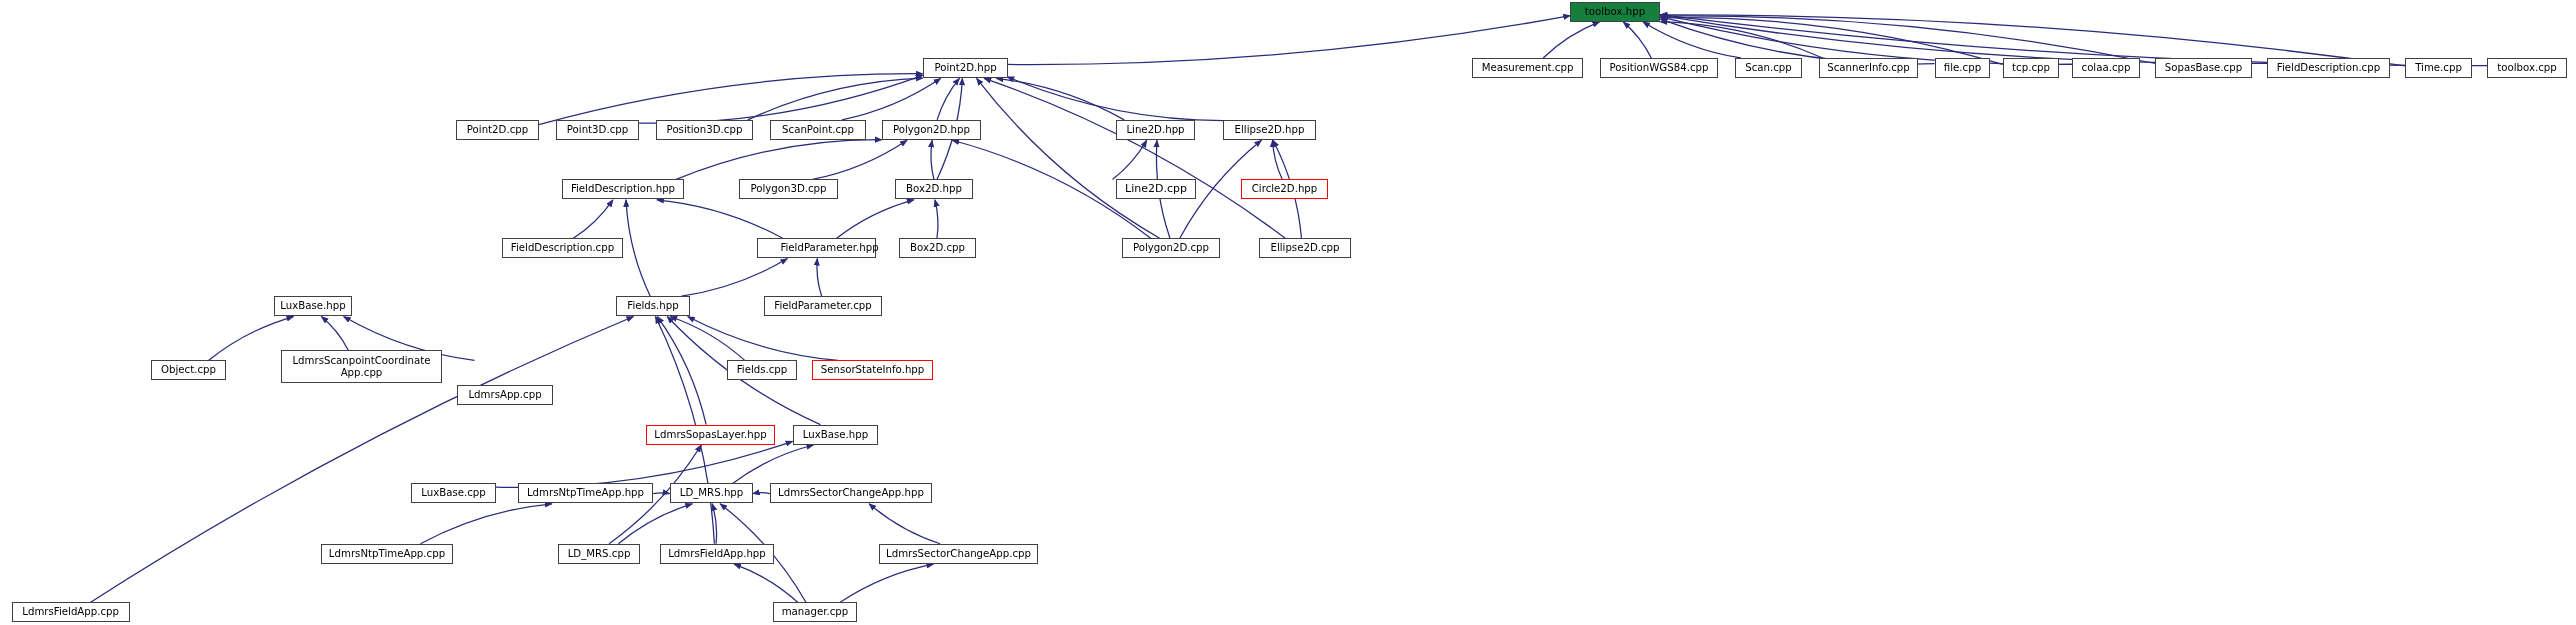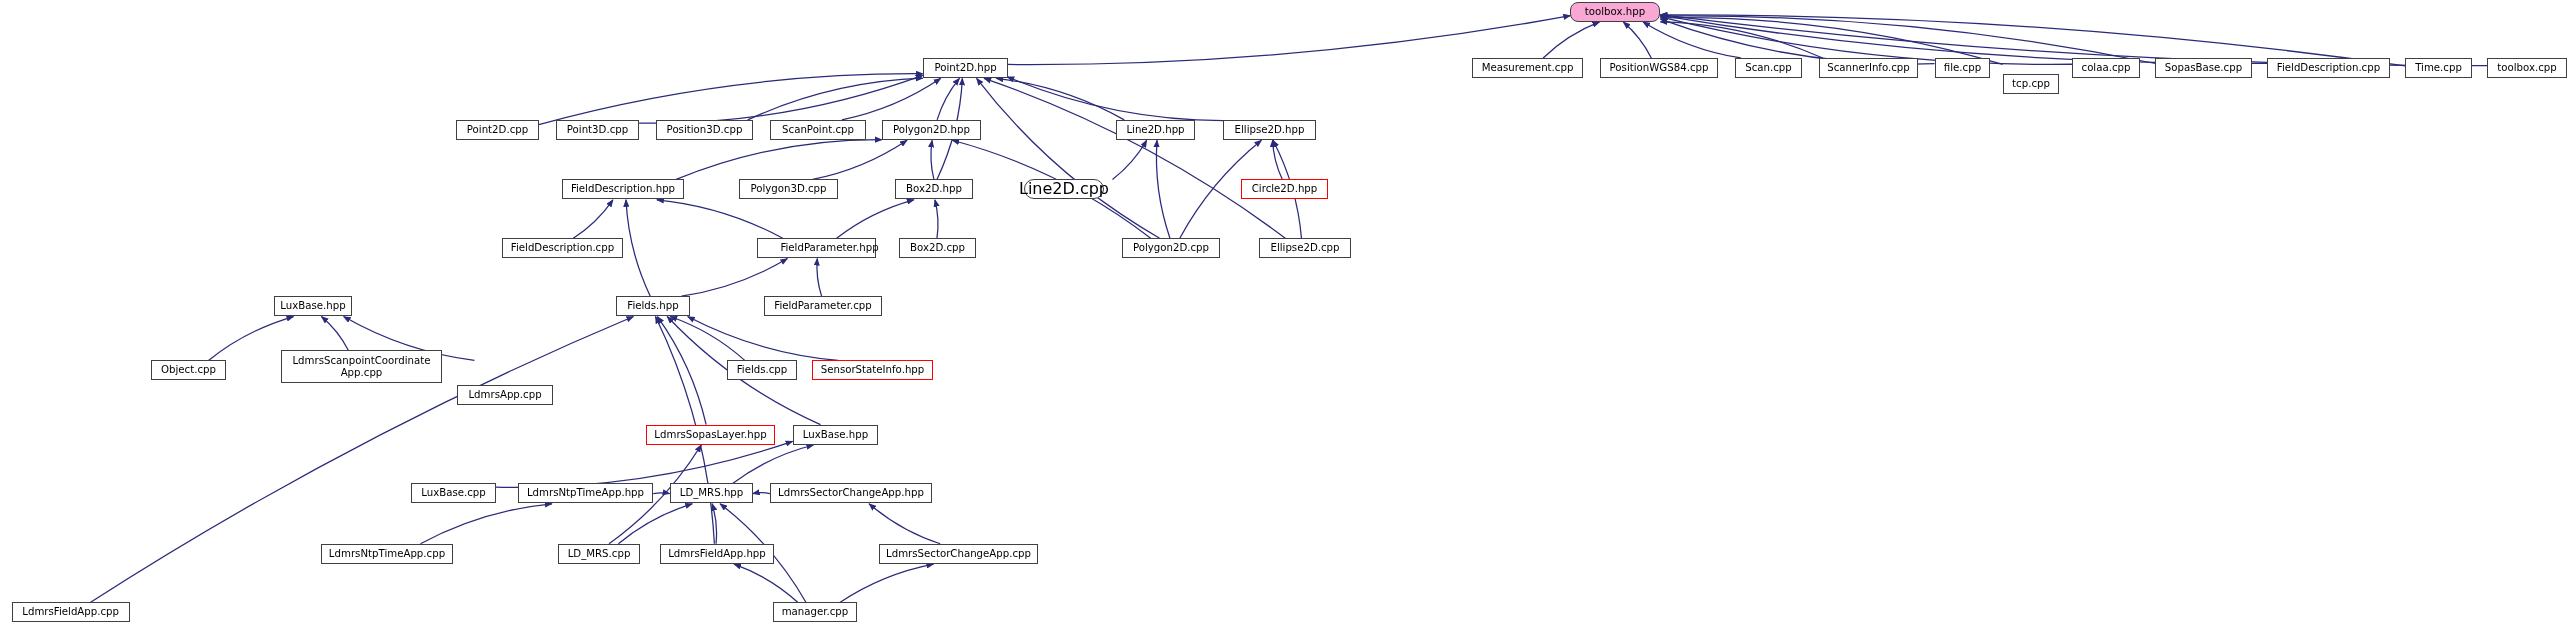--- a/index.html
+++ b/index.html
@@ -3,21 +3,21 @@
 <meta charset="utf-8">
 <style>
   html,body{margin:0;padding:0;background:#ffffff;}
   body{font-family:"DejaVu Sans","Liberation Sans",sans-serif;}
   #stage{position:relative;width:2576px;height:626px;background:#fff;overflow:hidden;}
   #edges{position:absolute;left:0;top:0;width:2576px;height:626px;}
   .node{position:absolute;box-sizing:border-box;display:flex;align-items:center;
         justify-content:center;text-align:center;background:#fff;
         border:1.6px solid #404040;color:#000;line-height:1.12;
         font-family:"DejaVu Sans","Liberation Sans",sans-serif;}
-  .node.root{background:#f9a8d4;border-color:#404040;border-radius:8px;}
+  .node.root{background:#15803d;border-color:#404040;}
   .node.red{border-color:#ff0000;}
   .node span{display:block;padding:0 3.1px;white-space:pre-line;}
 </style>
 </head>
 <body>
 
 <div id="stage">
   <svg id="edges" viewBox="0 0 3289 799" preserveAspectRatio="none">
     <defs>
       <marker id="ah" markerWidth="10" markerHeight="8" refX="9" refY="4" orient="auto" markerUnits="userSpaceOnUse">
@@ -98,21 +98,21 @@
       </div>
       <div class="node" style="left: 1735px; top: 58px; width: 67px; height: 20.4px; font-size: 10.2px;">
         <span>Scan.cpp</span>
       </div>
       <div class="node" style="left: 1819px; top: 58px; width: 99px; height: 20.4px; font-size: 10.2px;">
         <span>ScannerInfo.cpp</span>
       </div>
       <div class="node" style="left: 1935px; top: 58px; width: 55px; height: 20.4px; font-size: 10.2px;">
         <span>file.cpp</span>
       </div>
-      <div class="node" style="left: 2003px; top: 58px; width: 56px; height: 20.4px; font-size: 10.2px; margin-top: 16px;">
+      <div class="node" style="left: 2003px; top: 58px; width: 56px; height: 20.4px; font-size: 10.2px;">
         <span>tcp.cpp</span>
       </div>
       <div class="node" style="left: 2072px; top: 58px; width: 68px; height: 20.4px; font-size: 10.2px;">
         <span>colaa.cpp</span>
       </div>
       <div class="node" style="left: 2155px; top: 58px; width: 97px; height: 20.4px; font-size: 10.2px;">
         <span>SopasBase.cpp</span>
       </div>
       <div class="node" style="left: 2267px; top: 58px; width: 123px; height: 20.4px; font-size: 10.2px;">
         <span>FieldDescription.cpp</span>
@@ -149,21 +149,21 @@
       </div>
       <div class="node" style="left: 562px; top: 179px; width: 122px; height: 20.4px; font-size: 10.2px;">
         <span>FieldDescription.hpp</span>
       </div>
       <div class="node" style="left: 739px; top: 179px; width: 99px; height: 20.4px; font-size: 10.2px;">
         <span>Polygon3D.cpp</span>
       </div>
       <div class="node" style="left: 895px; top: 179px; width: 78px; height: 20.4px; font-size: 10.2px;">
         <span>Box2D.hpp</span>
       </div>
-      <div class="node" style="left: 1024px; top: 179px; width: 80px; height: 20.4px; font-size: 16px; border-radius: 10px;">
+      <div class="node" style="left: 1116px; top: 179px; width: 80px; height: 20.4px; font-size: 11px;">
         <span>Line2D.cpp</span>
       </div>
       <div class="node red" style="left: 1241px; top: 179px; width: 87px; height: 20.4px; font-size: 10.2px;">
         <span>Circle2D.hpp</span>
       </div>
       <div class="node" style="left: 502px; top: 238px; width: 121px; height: 20.4px; font-size: 10.2px;">
         <span>FieldDescription.cpp</span>
       </div>
       <div class="node" style="left: 757px; top: 238px; width: 119px; height: 20.4px; font-size: 10.2px; padding-left: 26px;">
         <span>FieldParameter.hpp</span>

